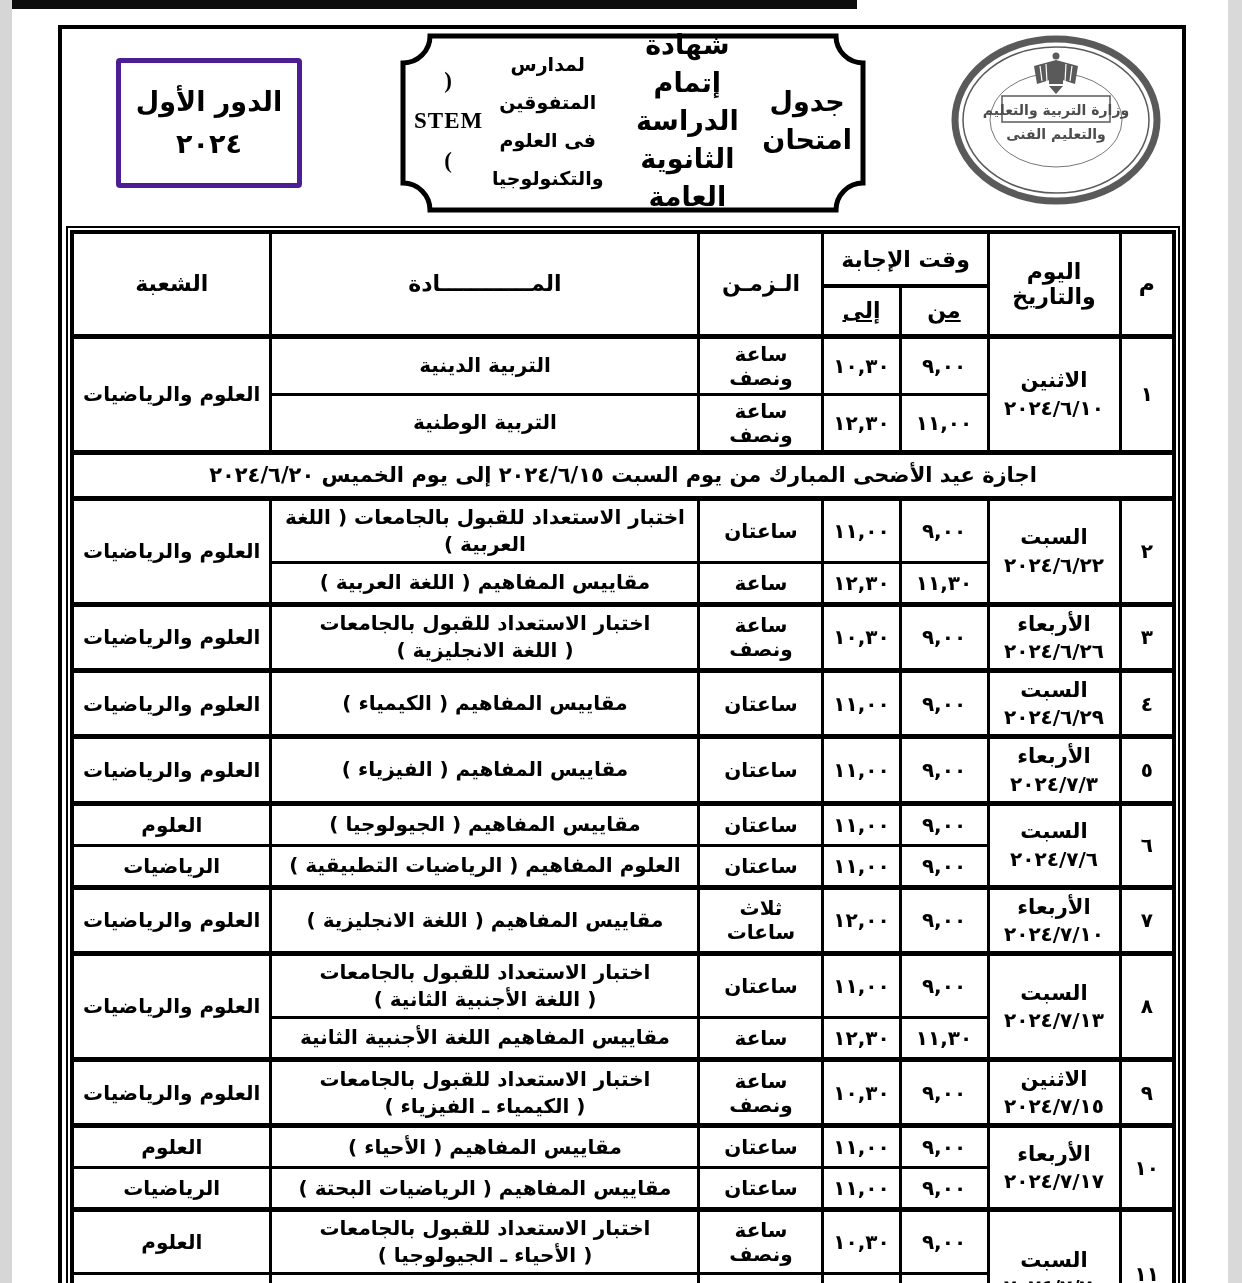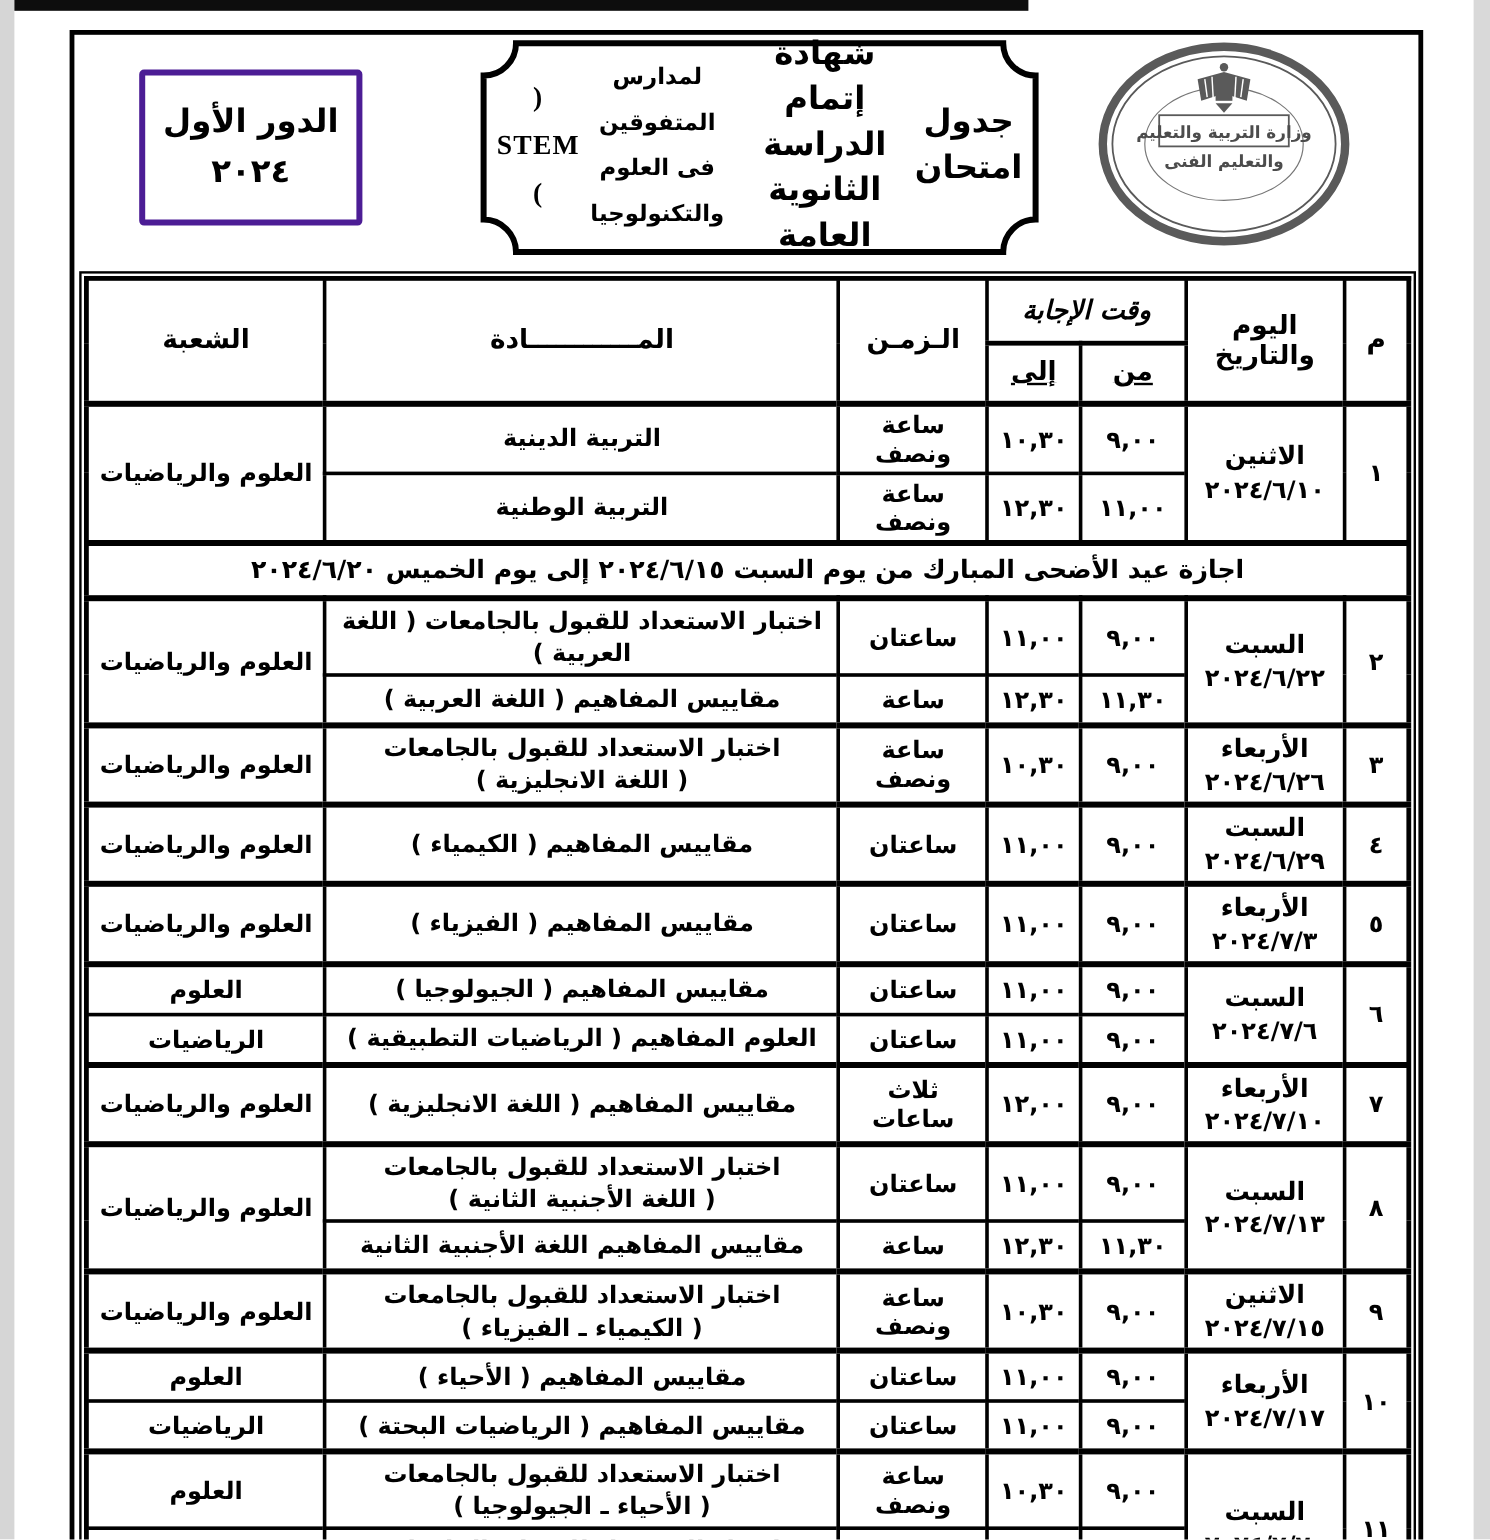--- a/index.html
+++ b/index.html
@@ -30,36 +30,36 @@
     position:absolute; inset:0; display:flex; flex-direction:row;
     align-items:center; justify-content:center; text-align:center;
     font-weight:bold; padding:6px 14px 10px;
   }
   .plaque .t1 { font-size:27px; line-height:38px; }
   .plaque .t2 { font-size:27px; line-height:38px;text-align:center; }
   .plaque .t3 { font-size:19px; line-height:38px; }
   .plaque .t4 { font-family:"Liberation Serif", "DejaVu Serif", serif; font-size:23px; line-height:40px; letter-spacing:1px; }
 
   
-  .seal { position:absolute; left:914px; top:34px; width:212px; height:172px; }
+  .seal { position:absolute; left:950px; top:34px; width:212px; height:172px; }
 
   
   .table-frame {
     position:absolute; left:66px; top:226px; width:1114px;
     border:2px solid #000; padding:2px; background:#fff;
   }
   table.sched { border-collapse:collapse; width:100%; table-layout:fixed; border:4px solid #000; }
   table.sched th, table.sched td {
     border:3px solid #000; text-align:center; vertical-align:middle;
     font-weight:bold; padding:3px 4px; overflow:hidden;
   }
   table.sched thead th { font-size:22px; }
   table.sched thead tr.hrow1 th { height:54px; }
   table.sched thead tr.hrow2 th { height:50px; }
-  table.sched thead th.group-head { border-bottom-width:4px;font-style:italic; }
+  table.sched thead th.group-head { border-bottom-width:4px; }
   table.sched thead tr:last-child th { border-bottom-width:5px;text-decoration:underline; }
   table.sched td { font-size:20px; }
   td.subject-cell { font-size:21px; white-space:pre-line; line-height:1.35; }
   td.day-date-cell .day-name { display:block; font-size:21px; line-height:1.35; }
   td.day-date-cell .day-date { display:block; font-size:20px; line-height:1.35; }
   tr.grp td { border-top-width:5px; }
   tr.sub td { border-top-width:2px; }
   tr.short td { height:42px; }
   tr.tall  td { height:63px; }
   tr.holiday-row td {

